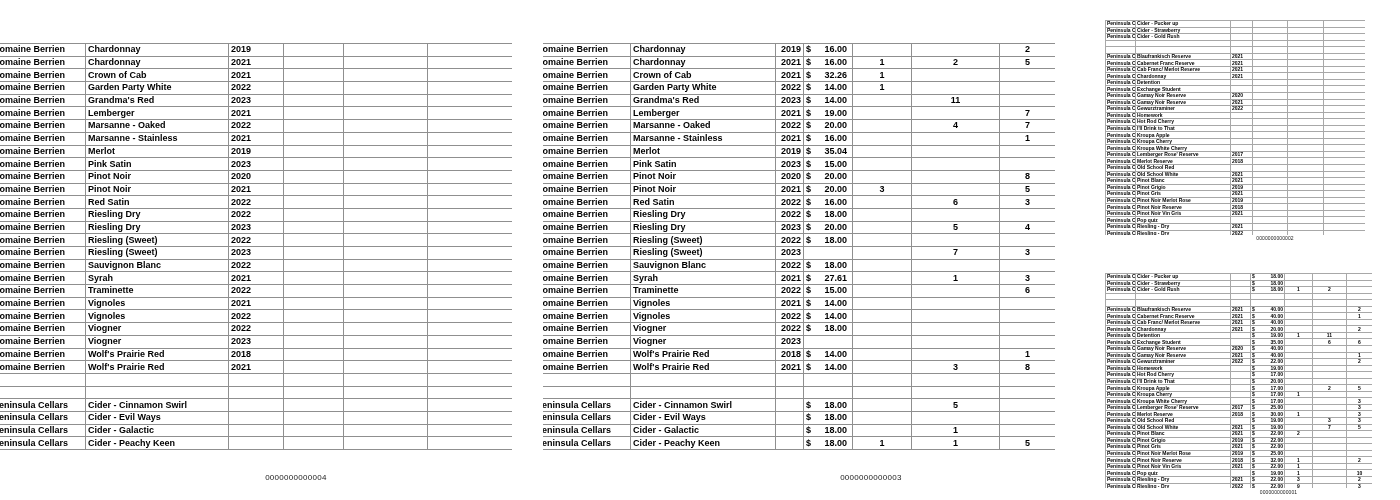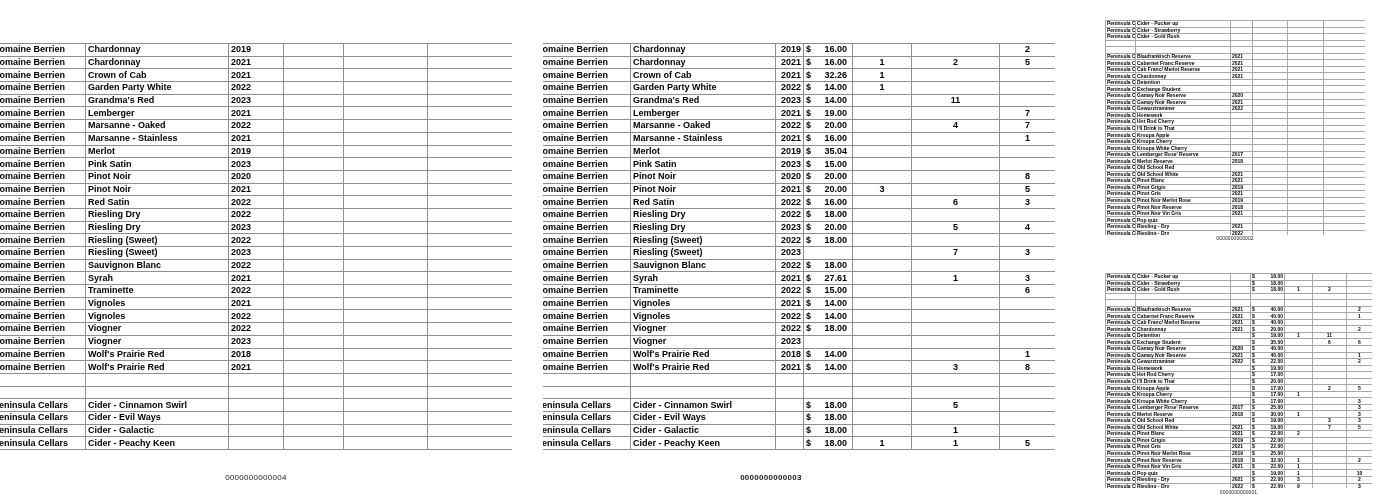--- a/index.html
+++ b/index.html
@@ -19,21 +19,21 @@
   
   .thumb-table td{font-size:5px;height:5.55px;line-height:5px;padding:0 1px;border:1px solid #a8a8a8;}
   .thumb-table{border:1px solid #8f8f8f;}
   .c-year{}
   .center-sheet .c-year{text-align:right;}
   .c-q1,.c-q2,.c-q3{text-align:center;}
   .c-price{text-align:right;padding-right:5px;}
   .c-price .cur{float:left;}
   .caption{
     position:absolute;text-align:center;font-size:8px;color:#1a1a1a;
-    font-weight:normal;letter-spacing:0.3px;
+    font-weight:normal;letter-spacing:0.3px;padding-left:40px;
   }
   .caption.small{font-size:5px;letter-spacing:0.1px;}
 </style>
 </head>
 <body>
 
 <div class="page-wrap" style="left:0;top:43;top:43px;width:512px;height:407px;">
   <table class="main-table" style="margin-left:-10px;width:522px;">
     <colgroup>
       <col style="width:95px">
@@ -601,21 +601,21 @@
           <td class="c-wine">Cider - Peachy Keen</td>
           <td class="c-year"></td>
           <td class="c-price"><span class="cur">$</span><span class="amt">18.00</span></td>
           <td class="c-q1">1</td>
           <td class="c-q2">1</td>
           <td class="c-q3">5</td>
         </tr>
       </tbody>
   </table>
 </div>
-<div class="caption" style="left:515px;top:473px;width:512px;font-weight:bold;">0000000000003</div>
+<div class="caption" style="left:575px;top:473px;width:512px;">0000000000003</div>
 
 <div class="page-wrap" style="left:1105px;top:20px;width:260px;height:215px;">
   <table class="thumb-table" style="width:260px;">
     <colgroup>
       <col style="width:30px">
         <col style="width:95px">
         <col style="width:22px">
       <col style="width:35px">
         <col style="width:36px">
         <col style="width:42px">

